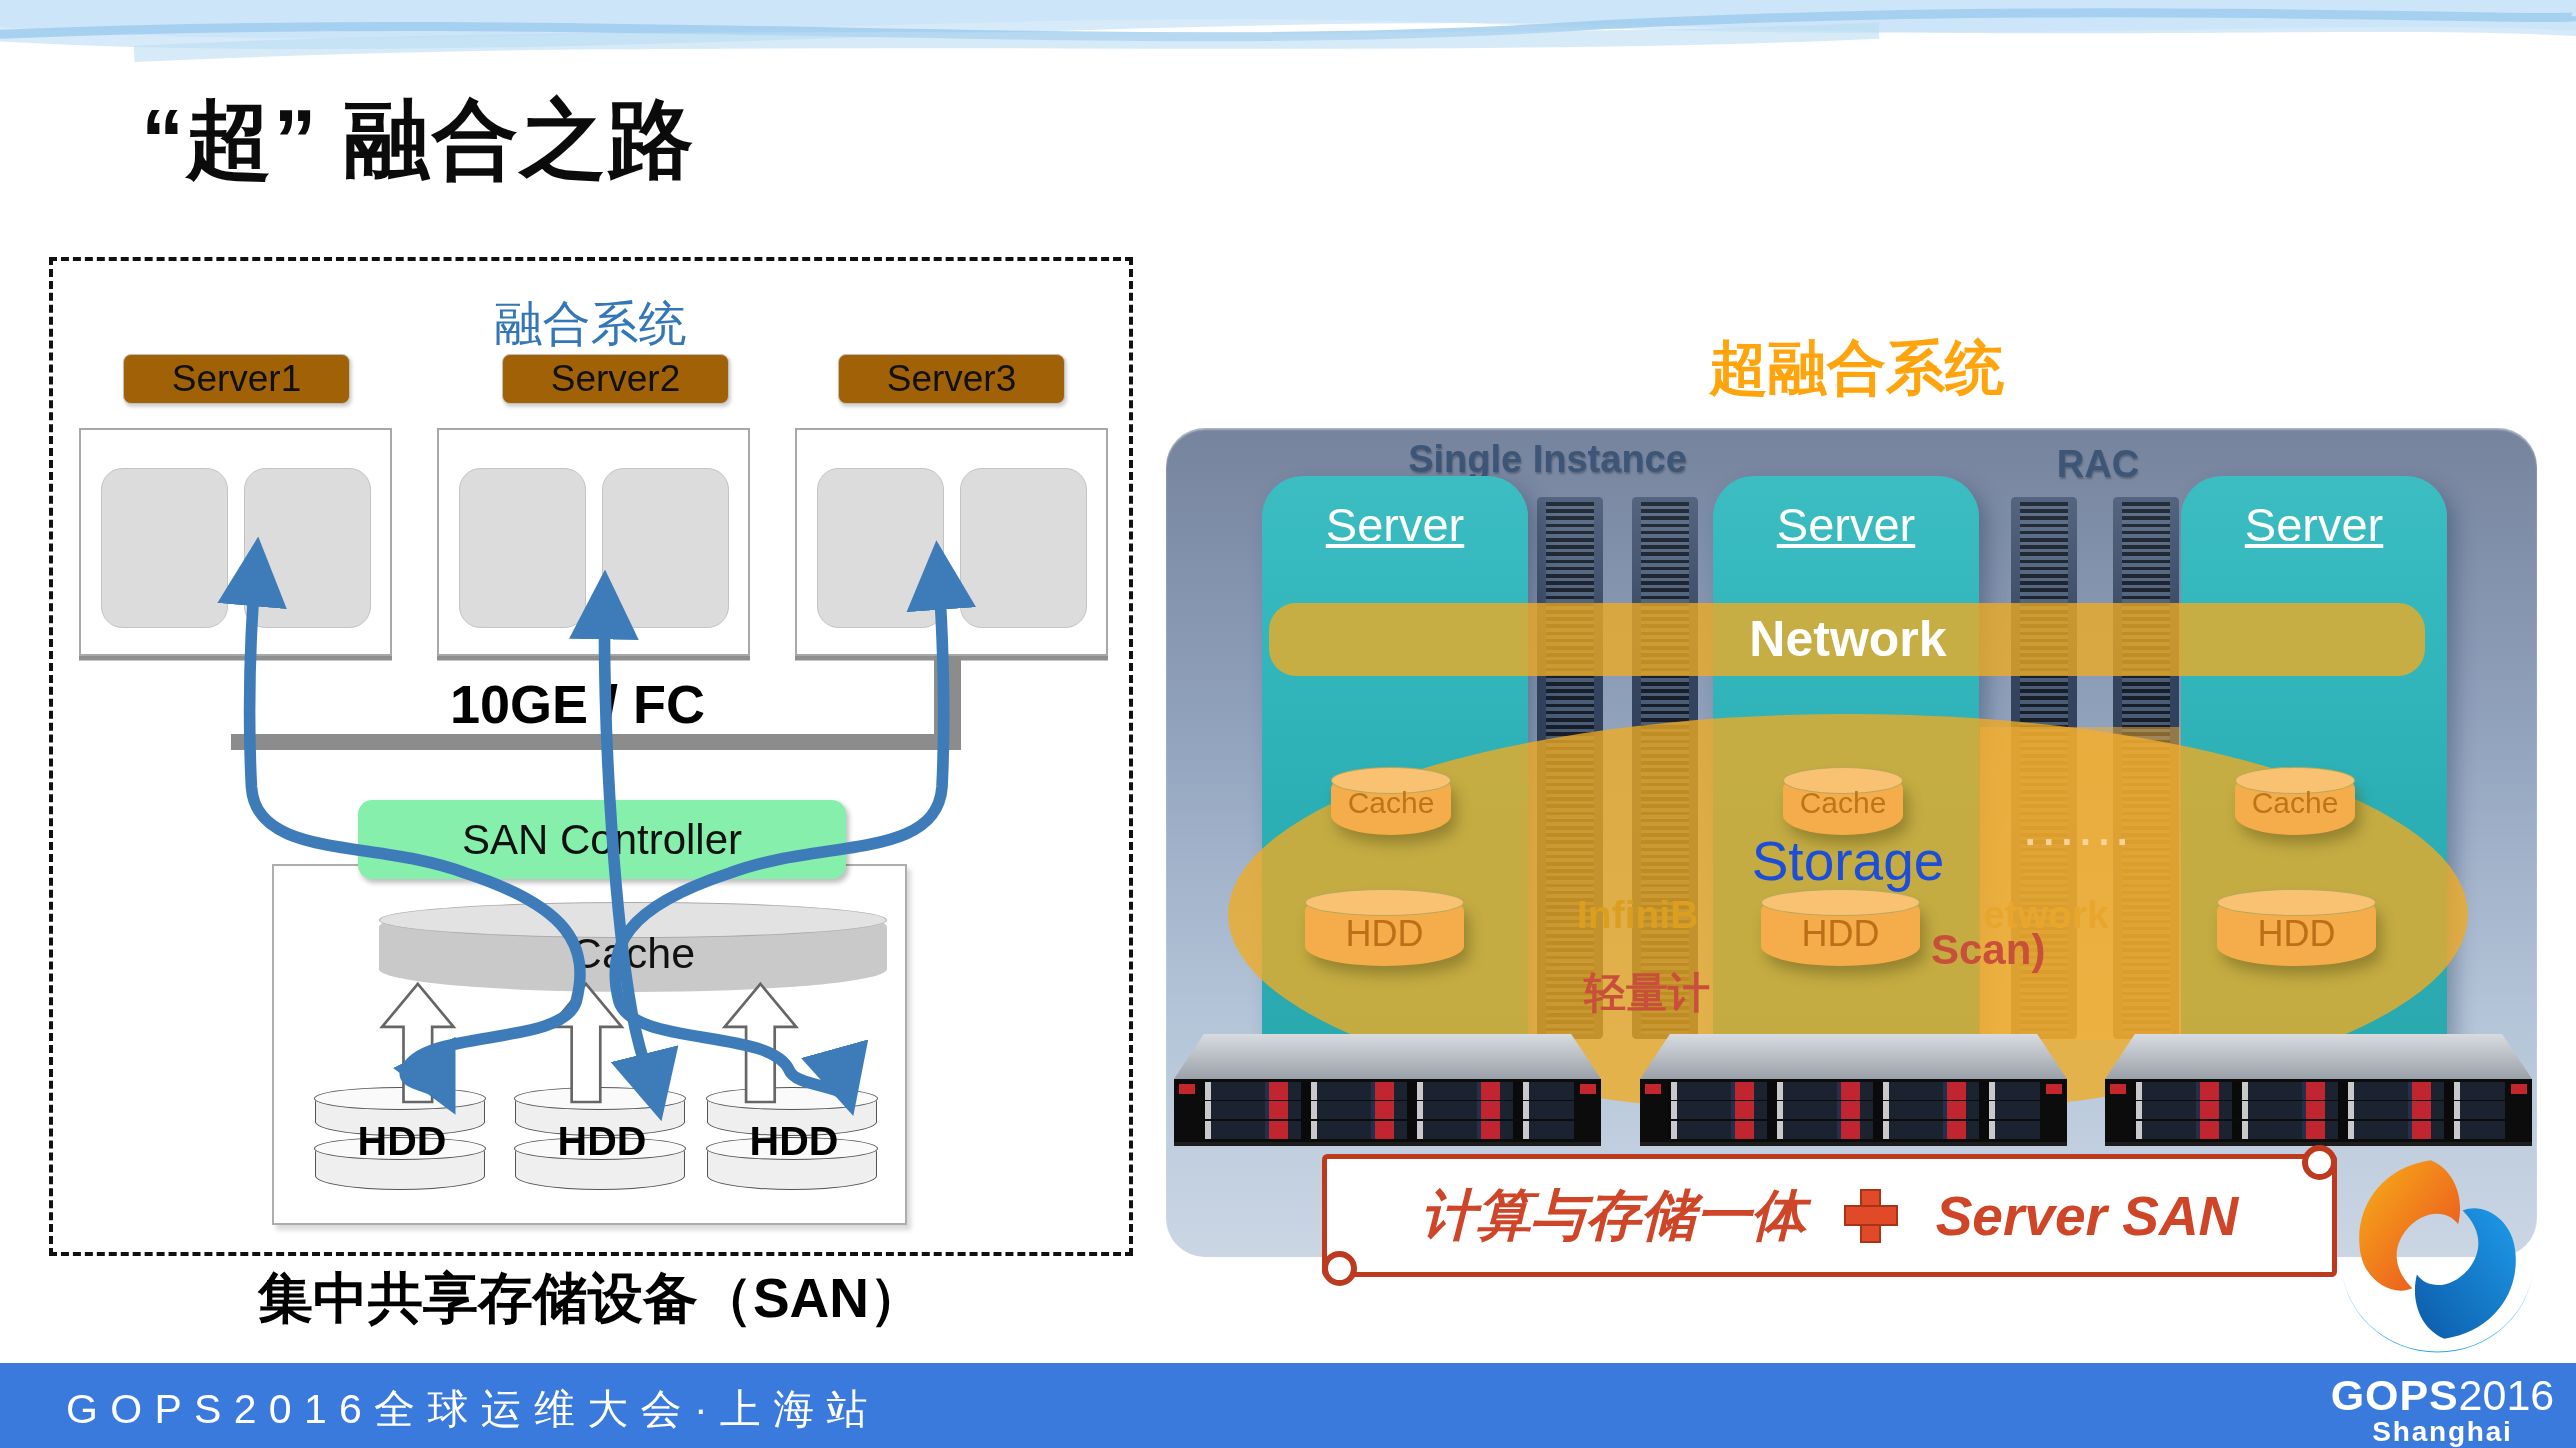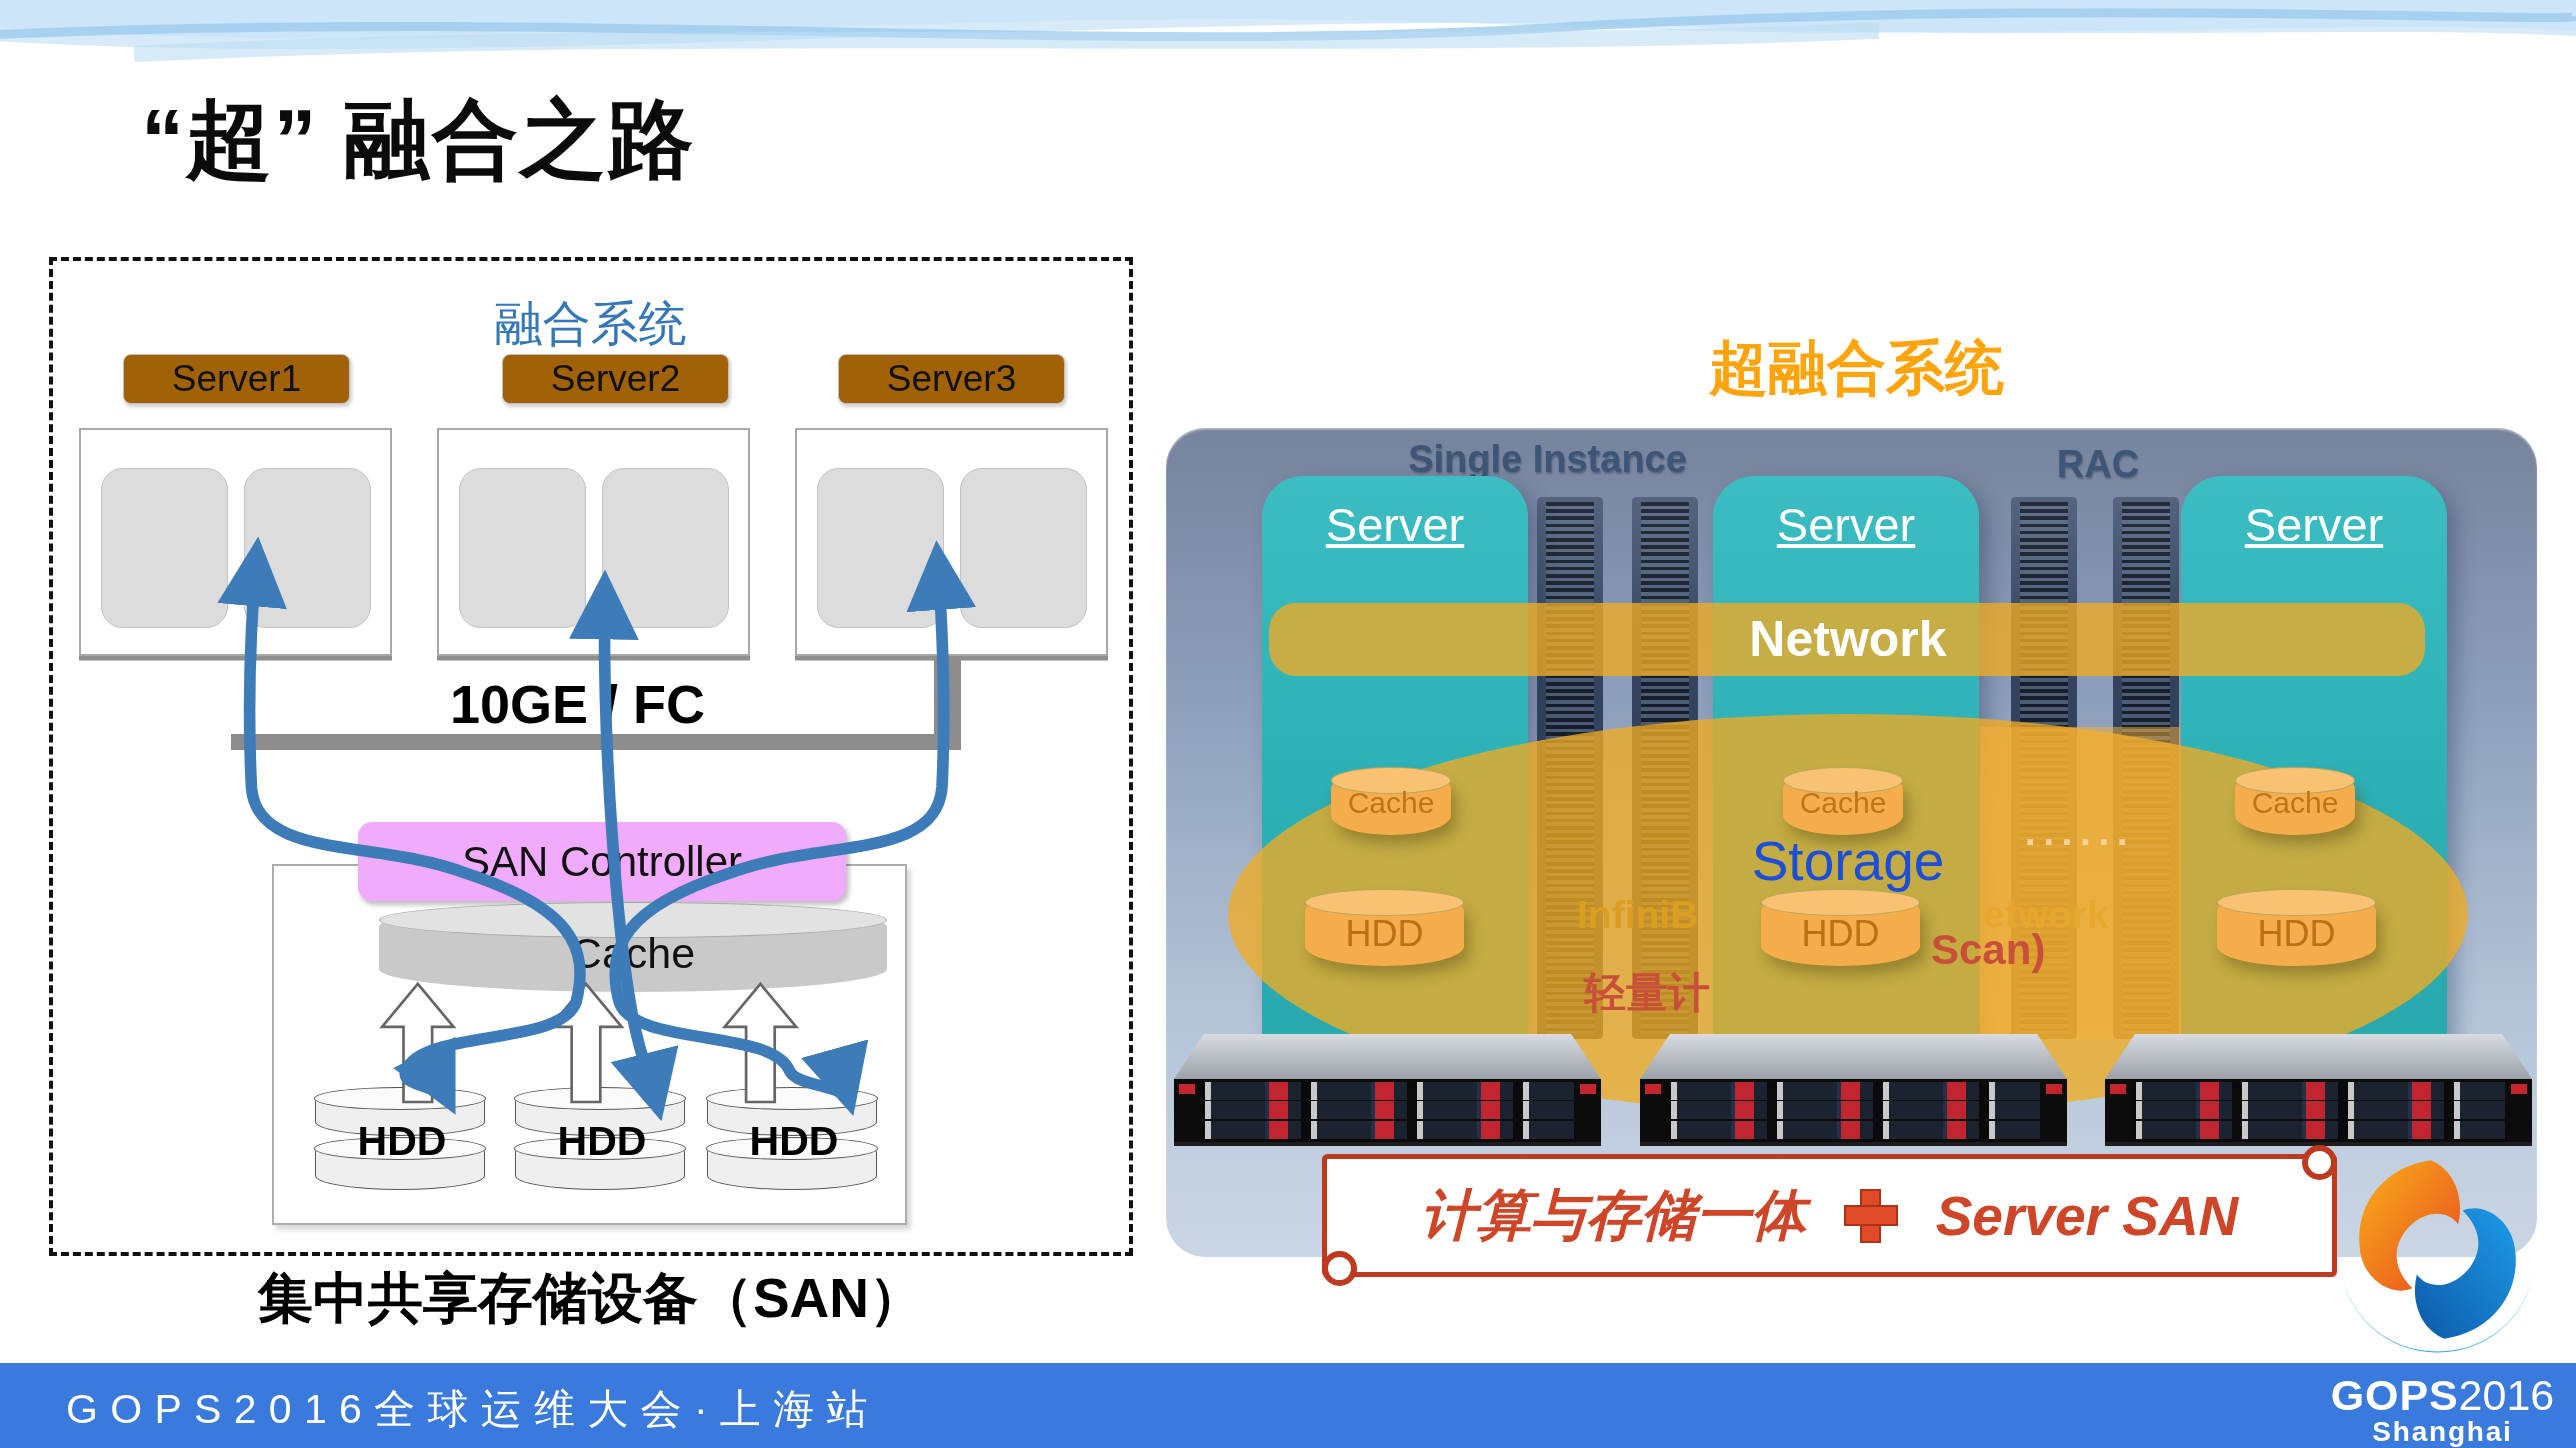--- a/index.html
+++ b/index.html
@@ -14,21 +14,21 @@
   #dashed-box{left:49px;top:257px;width:1084px;height:999px;border:4.5px dashed #111;box-sizing:border-box;}
   #fuse-label{left:358px;top:292px;width:465px;font-size:48px;color:#3477B8;font-weight:500;}
   .srv-tag{top:354px;width:225px;height:48px;background:#a16207;border:1.8px solid #BFBFBF;border-radius:8px;
            box-shadow:1.8px 2.7px 3.6px rgba(0,0,0,.18);font-size:37px;color:#111;line-height:48px;}
   .srv-box{top:428px;width:313px;height:228px;background:#fff;border:2.7px solid #A8A8A8;
            box-shadow:0 4.5px 0 #8f8f8f;box-sizing:border-box;}
   .chip{top:468px;width:125px;height:158px;background:#DCDCDC;border:1.8px solid #C3C3C3;border-radius:21.5px;}
   #bus-bar{left:231px;top:734px;width:730px;height:16px;background:#8C8C8C;}
   #bus-stub{left:934px;top:656px;width:27px;height:81px;background:#8C8C8C;}
   #link-label{left:309px;top:673px;width:537px;font-size:54px;font-weight:800;color:#000;}
-  #san-ctrl{left:358px;top:822px;width:488px;height:79px;background:#f0abfc;border-radius:14.3px;
+  #san-ctrl{left:358px;top:800px;width:488px;height:79px;background:#86efac;border-radius:14.3px;
             box-shadow:2.7px 3.6px 5.4px rgba(0,0,0,.25);font-size:42px;color:#111;line-height:79px;}
   #storage-box{left:272px;top:864px;width:635px;height:361px;border:2.7px solid #ADADAD;background:#fff;
                box-shadow:3.6px 4.5px 4.5px rgba(0,0,0,.15);box-sizing:border-box;}
   
   .cylg{background:#C9C9C9;border-radius:50%/23px;}
   .cylg::before{content:"";position:absolute;top:-1.8px;left:0;right:0;height:36px;background:#E2E2E2;
                 border:0.9px solid #ABABAB;border-radius:50%;box-sizing:border-box;}
   #cache-cyl-l{left:379px;top:904px;width:508px;height:88px;}
   #cache-text-l{left:379px;top:929px;width:508px;font-size:43px;color:#111;}
   

